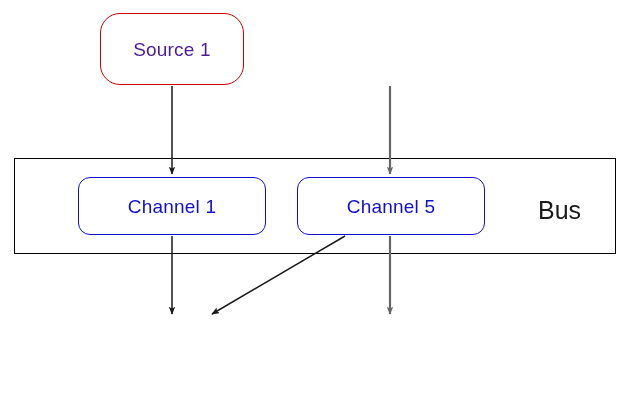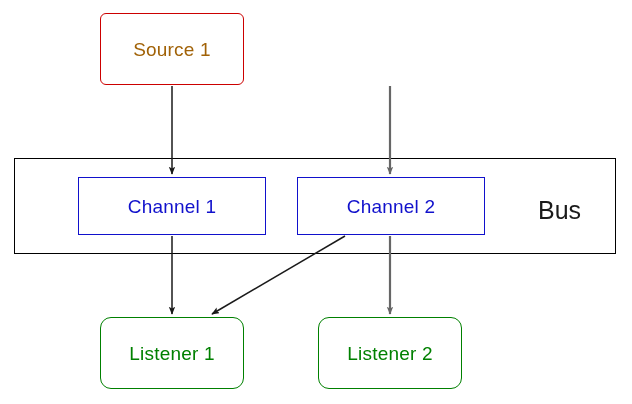--- a/index.html
+++ b/index.html
@@ -24,32 +24,32 @@
     align-items: center;
     justify-content: center;
     background: #ffffff;
     font-size: 19px;
     line-height: 1;
     white-space: nowrap;
     letter-spacing: 0.2px;
   }
   .node-source {
     border: 1.6px solid #cc0000;
-    color: #a16207;
-    border-radius: 6px;
+    color: #4c1d95;
+    border-radius: 20px;
   }
   .node-listener {
     border: 1.6px solid #008000;
     color: #008000;
     border-radius: 11px;
   }
   .node-channel {
     border: 1.6px solid #1111cc;
     color: #1111cc;
-    border-radius: 0;
+    border-radius: 12px;
   }
   .bus-box {
     position: absolute;
     box-sizing: border-box;
     border: 1.6px solid #000000;
     background: #ffffff;
   }
   .bus-label {
     position: absolute;
     font-size: 25px;
@@ -93,24 +93,18 @@
   <div class="node node-source" id="n-source1" style="left: 100px; top: 13px; width: 144px; height: 72px;">
     <span>Source 1</span>
   </div>
 
 
   <div class="node node-channel" id="n-channel1" style="left: 78px; top: 177px; width: 188px; height: 58px;">
     <span>Channel 1</span>
   </div>
 
   <div class="node node-channel" id="n-channel2" style="left: 297px; top: 177px; width: 188px; height: 58px;">
-    <span>Channel 2</span>
+    <span>Channel 5</span>
   </div>
 
-  <div class="node node-listener" id="n-listener1" style="left: 100px; top: 317px; width: 144px; height: 72px;">
-    <span>Listener 1</span>
-  </div>
 
-  <div class="node node-listener" id="n-listener2" style="left: 318px; top: 317px; width: 144px; height: 72px;">
-    <span>Listener 2</span>
-  </div>
 
 </div>
 
 </body></html>

